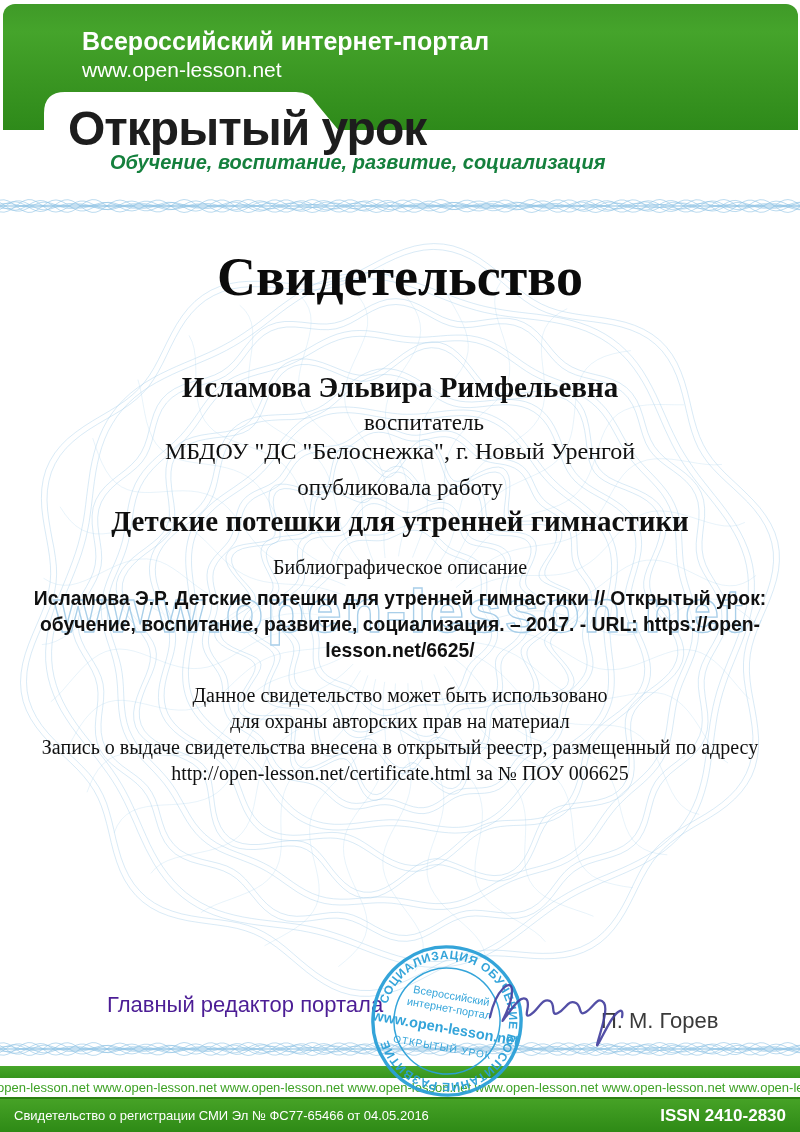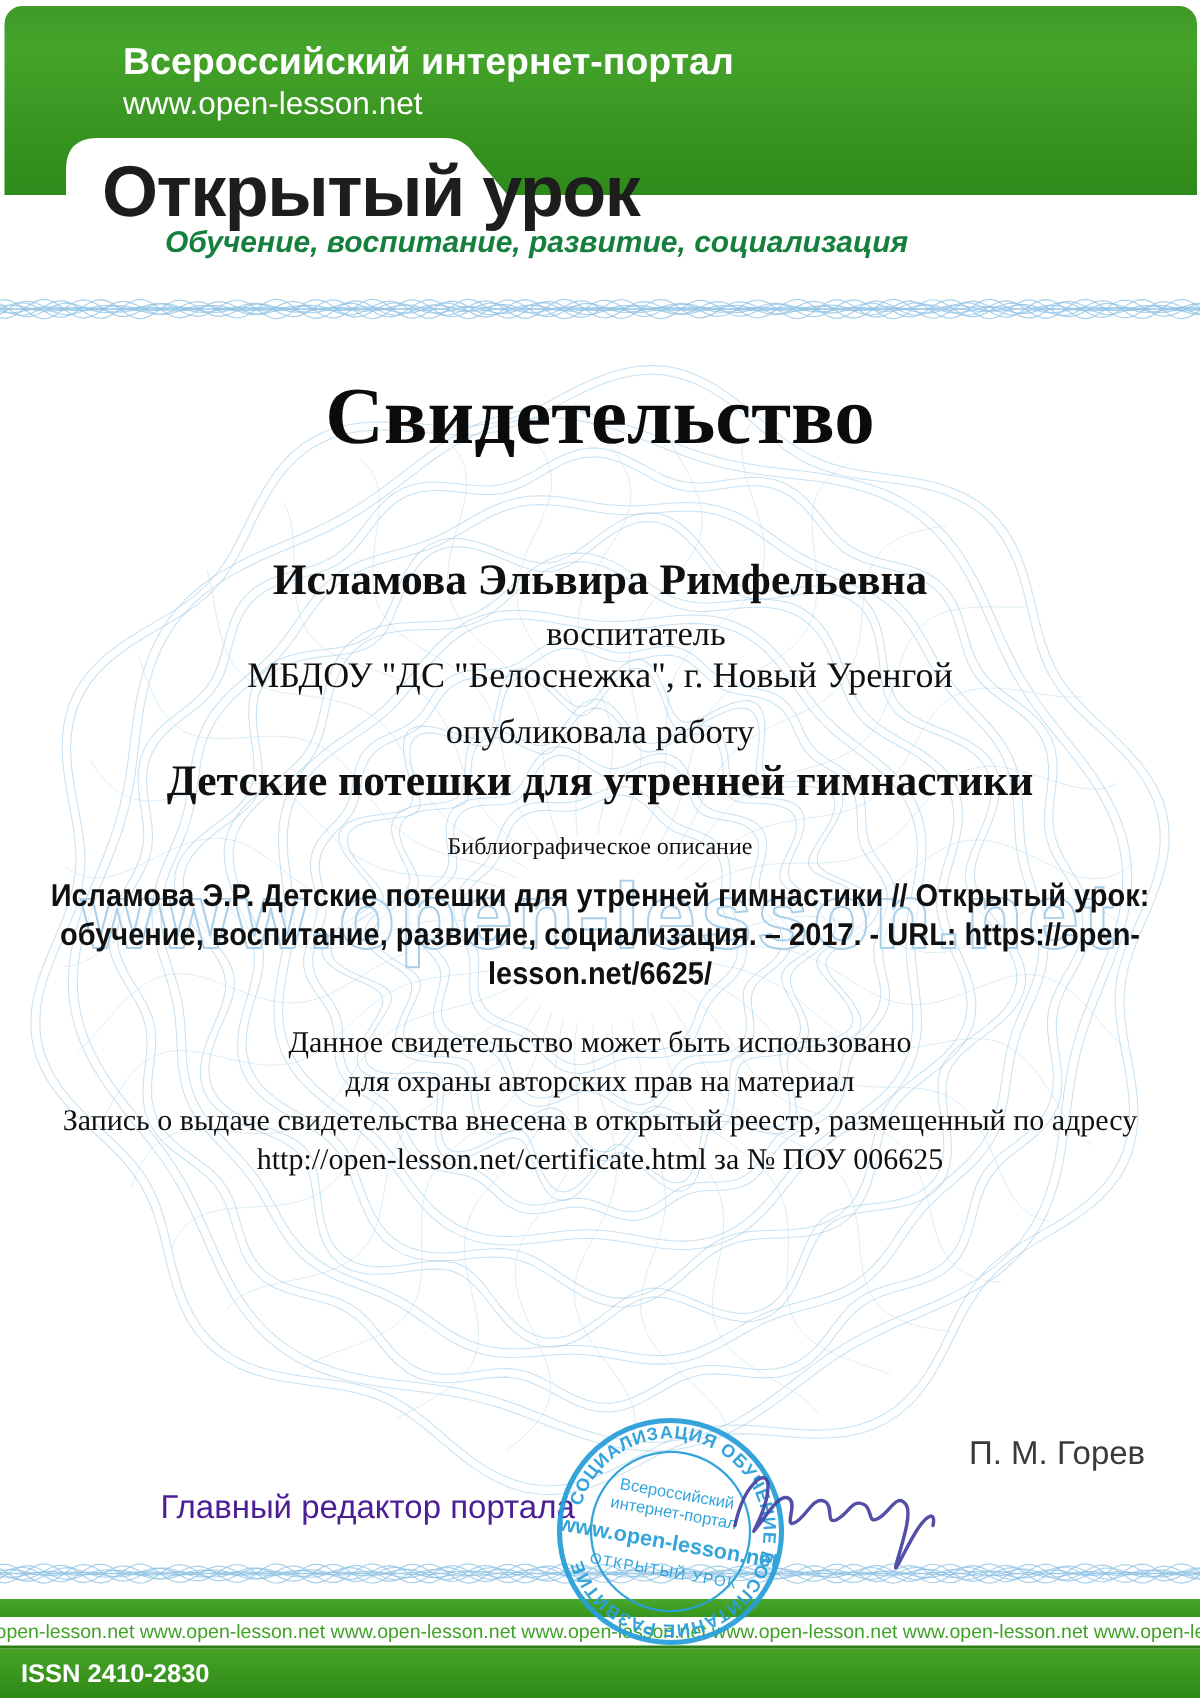--- a/index.html
+++ b/index.html
@@ -24,28 +24,28 @@
   .cline{position:absolute;left:0;width:800px;text-align:center;color:#101010;
     font-family:"Liberation Serif",serif;z-index:1;}
   .lines{white-space:pre-line;}
   .c-title{top:246px;font-size:54px;font-weight:700;color:#0b0b0b;}
   .c-intro{top:327px;font-size:29px;}
   .c-name{top:371px;font-size:29px;font-weight:700;}
   .c-pos{top:410px;font-size:23px;padding-left:24px;}
   .c-org{top:438px;font-size:24px;}
   .c-act{top:475px;font-size:23px;}
   .c-work{top:505px;font-size:29px;font-weight:700;}
-  .c-biblabel{top:556px;font-size:16px;}
+  .c-biblabel{top:556px;font-size:20px;}
   .c-bib{top:585px;font-size:21px;line-height:26px;font-weight:700;
     font-family:"Liberation Sans",sans-serif;transform:scaleX(.92);transform-origin:50% 50%;}
   .c-usage{top:682px;font-size:20px;line-height:26px;}
   .c-date{top:790px;font-size:25px;font-style:italic;}
   
   .sig-role{position:absolute;left:107px;top:992px;font-size:22px;color:#4c1d95;z-index:1;}
-  .sig-name{position:absolute;left:601px;top:956px;font-size:22px;color:#3a3a3a;z-index:1;margin-left:45px;}
+  .sig-name{position:absolute;left:601px;top:1008px;font-size:22px;color:#3a3a3a;z-index:1;}
   .stamp{position:absolute;left:367px;top:941px;z-index:3;}
   .stamp text{font-family:"Liberation Sans",sans-serif;}
   .signature{position:absolute;left:462px;top:965px;z-index:3;}
   
   .thin-bar{position:absolute;left:0;right:0;top:1066px;height:12px;z-index:2;
     background:linear-gradient(180deg,#48a62a,#37951d);}
   .url-strip{position:absolute;left:0;right:0;top:1078px;height:19px;background:#fff;
     overflow:hidden;white-space:nowrap;color:#3ea226;font-size:13px;line-height:19px;z-index:2;}
   .url-strip span{margin-left:-34px;}
   .bottom-bar{position:absolute;left:0;right:0;top:1097px;bottom:0;z-index:4;
@@ -195,15 +195,16 @@
 
   <svg class="signature" width="200" height="100" viewBox="0 0 200 100">
     <path d="M28,52 C34,24 50,12 50,26 C50,42 36,62 42,54 C50,44 58,30 64,34 C70,38 60,54 68,50
              C76,46 80,32 88,36 C94,39 88,52 96,48 C104,44 106,34 114,38 C120,41 116,52 124,47
              C132,42 136,30 142,38 C146,44 140,62 136,76 C132,90 142,66 150,54 C156,45 162,42 160,52" fill="none" stroke="#44409e" stroke-width="2.3" stroke-linecap="round" opacity="0.92"></path>
   </svg>
 
   <div class="thin-bar"></div>
   <div class="url-strip"><span id="urlRepeat">www.open-lesson.net  www.open-lesson.net  www.open-lesson.net  www.open-lesson.net  www.open-lesson.net  www.open-lesson.net  www.open-lesson.net  www.open-lesson.net  www.open-lesson.net  www.open-lesson.net  </span></div>
   <div class="bottom-bar">
+    <span class="reg-text">Свидетельство о регистрации СМИ Эл № ФС77-65466 от 04.05.2016</span>
     <span class="issn">ISSN 2410-2830</span>
   </div>
 </div>
 
 </body></html>

